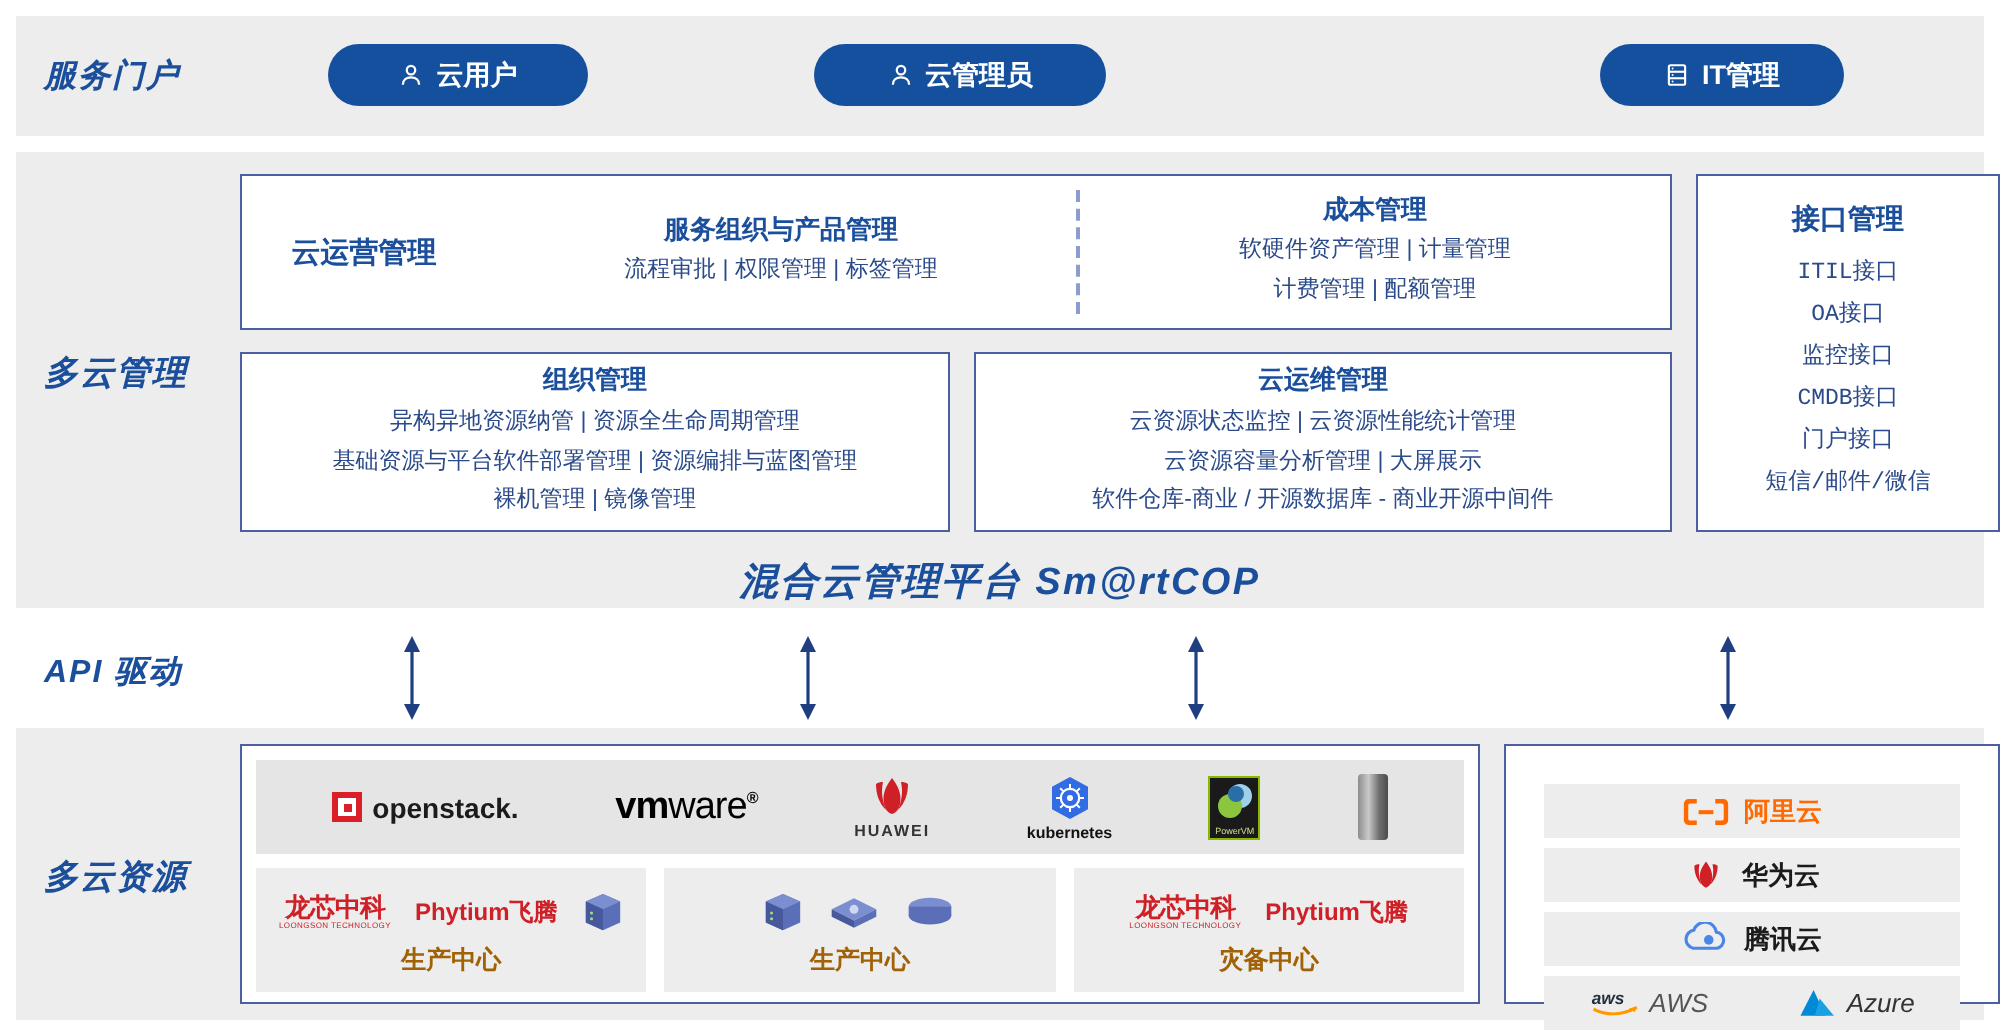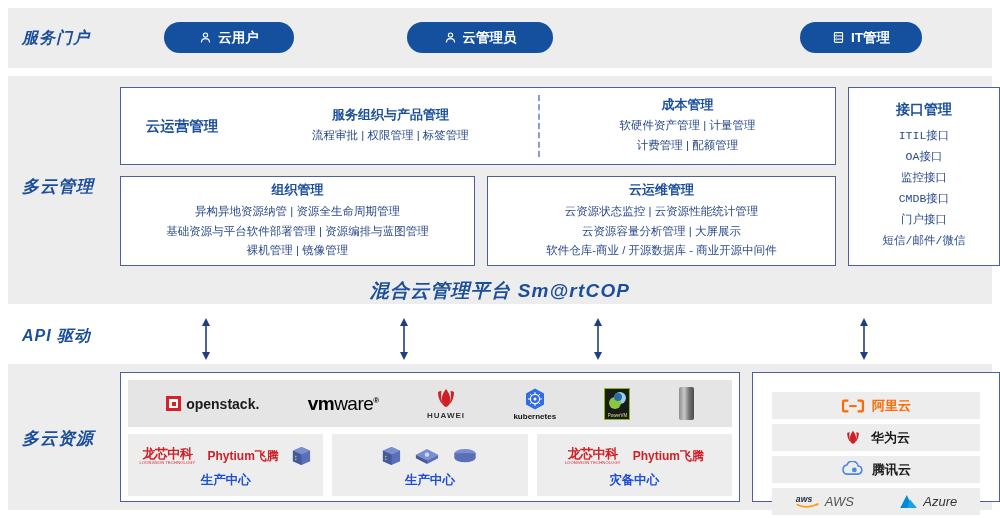--- a/index.html
+++ b/index.html
@@ -137,21 +137,21 @@
     background: #ededed; flex: 1;
     display: flex; flex-direction: column;
     align-items: center; justify-content: center;
     padding-top: 2px;
   }
   .dc-logos {
     display: flex; align-items: center; justify-content: center;
     gap: 12px; height: 26px;
   }
   .dc-name {
-    color: #1d4ed8; font-size: 12.5px; font-weight: bold;
+    color: #a16207; font-size: 12.5px; font-weight: bold;
     margin-top: 3px;
   }
 
   .cloud-row {
     background: #ededed; height: 27px; margin-bottom: 5px;
     display: flex; align-items: center; justify-content: center; gap: 7px;
   }
   .cloud-row:last-child { margin-bottom: 0; }
   .cloud-name { font-size: 13px; font-weight: bold; }
   .cloud-row.split { justify-content: space-around; gap: 0; font-style: italic; }

